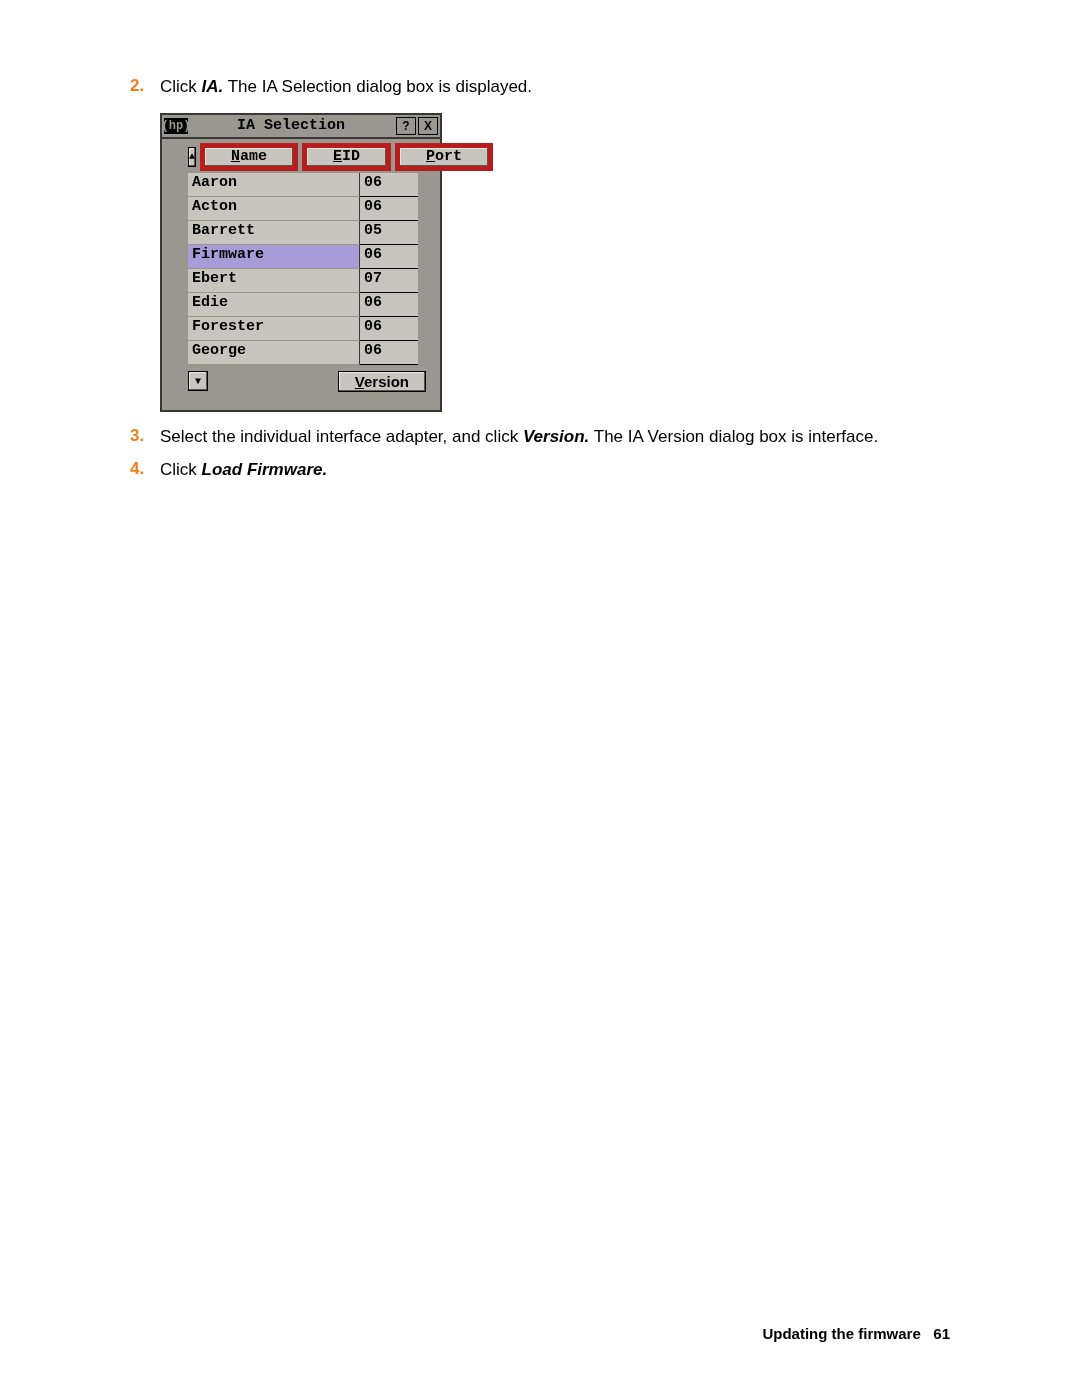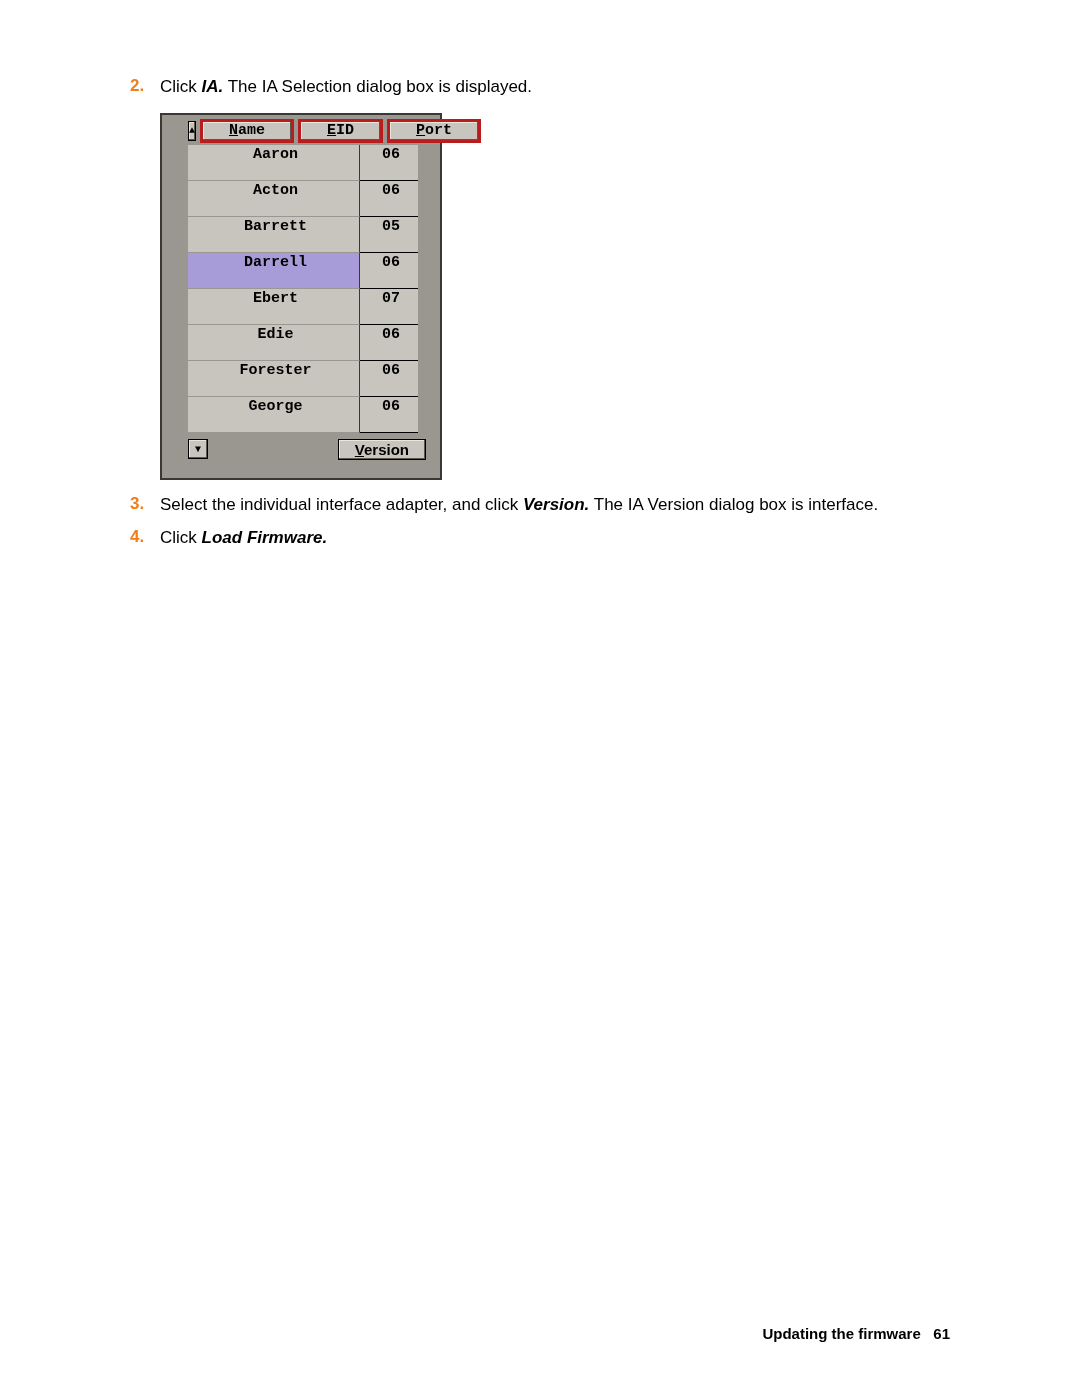--- a/index.html
+++ b/index.html
@@ -88,39 +88,38 @@
   .scroll-btn {
     width:18px;height:18px;
     background:#c8c4be;
     border:1px solid #000;
     box-shadow: inset -1px -1px 0 #5b574f, inset 1px 1px 0 #eae6de;
     display:flex;align-items:center;justify-content:center;
     font-size:10px;
   }
   .hdr-cell {
     background:#c8c4be;
-    border:3px solid #b91c1c;
+    border:5px solid #b91c1c;
     box-shadow: inset -1px -1px 0 #5b574f, inset 1px 1px 0 #eae6de;
     padding:0 26px;
     height:18px;
     line-height:18px;
     text-align:left;
   }
   .hdr-name { width:58px; }
   .hdr-eid { width:58px; }
   .hdr-port { width:56px; }
   .ul { text-decoration: underline; }
   .tbl {
     margin-top:2px;
   }
   .row {
     display:flex;
-    height:36px;
+    height:24px;
     line-height:20px;
-    text-align:center;
   }
   .cell-name {
     width:172px;
     padding-left:4px;
     background:#c8c4be;
     border-right:1px solid #3a3834;
     border-bottom:1px solid #9a9690;
     box-sizing:border-box;
   }
   .cell-port {
@@ -162,20 +161,28 @@
 <div class="content">
   <div class="step">
     <div class="step-num">2.</div>
     <div class="step-text">
       <span>Click </span><b>IA.</b><span> The IA Selection dialog box is displayed.</span>
     </div>
   </div>
 
   <div class="dialog-wrap">
     <div class="dialog">
+      <div class="dlg-title">
+        <div class="hp-logo">
+            <span>(hp)</span>
+          </div>
+        <div class="dlg-title-text">IA Selection</div>
+        <div class="title-btn">?</div>
+        <div class="title-btn">X</div>
+      </div>
       <div class="dlg-body">
         <div class="hdr-row">
           <div class="scroll-btn">
             <span>▲</span>
           </div>
           <div class="hdr-cell hdr-name"><span class="ul">N</span><span>ame</span></div>
           <div class="hdr-cell hdr-eid"><span class="ul">E</span><span>ID</span></div>
           <div class="hdr-cell hdr-port"><span class="ul">P</span><span>ort</span></div>
         </div>
         <div class="tbl" id="tbl">
@@ -185,21 +192,21 @@
             </div>
             <div class="row">
               <div class="cell-name">Acton</div>
               <div class="cell-port">06</div>
             </div>
             <div class="row">
               <div class="cell-name">Barrett</div>
               <div class="cell-port">05</div>
             </div>
             <div class="row selected">
-              <div class="cell-name">Darrell</div>
+              <div class="cell-name">Firmware</div>
               <div class="cell-port">06</div>
             </div>
             <div class="row">
               <div class="cell-name">Ebert</div>
               <div class="cell-port">07</div>
             </div>
             <div class="row">
               <div class="cell-name">Edie</div>
               <div class="cell-port">06</div>
             </div>

